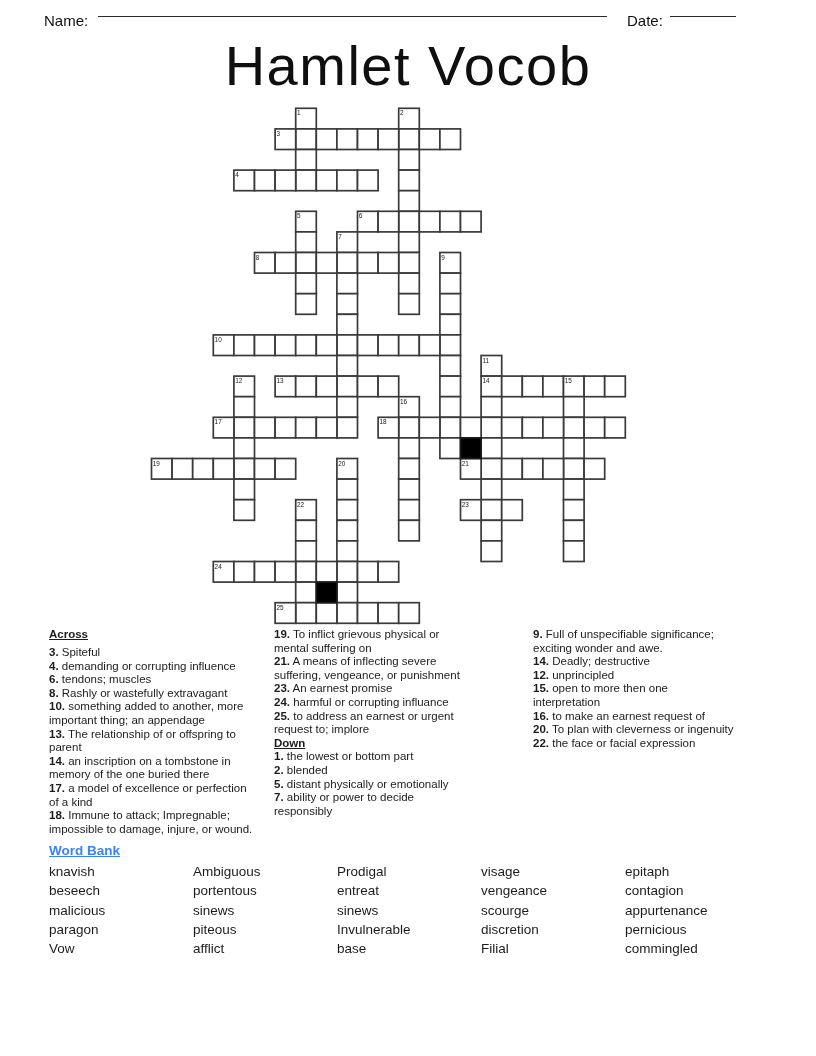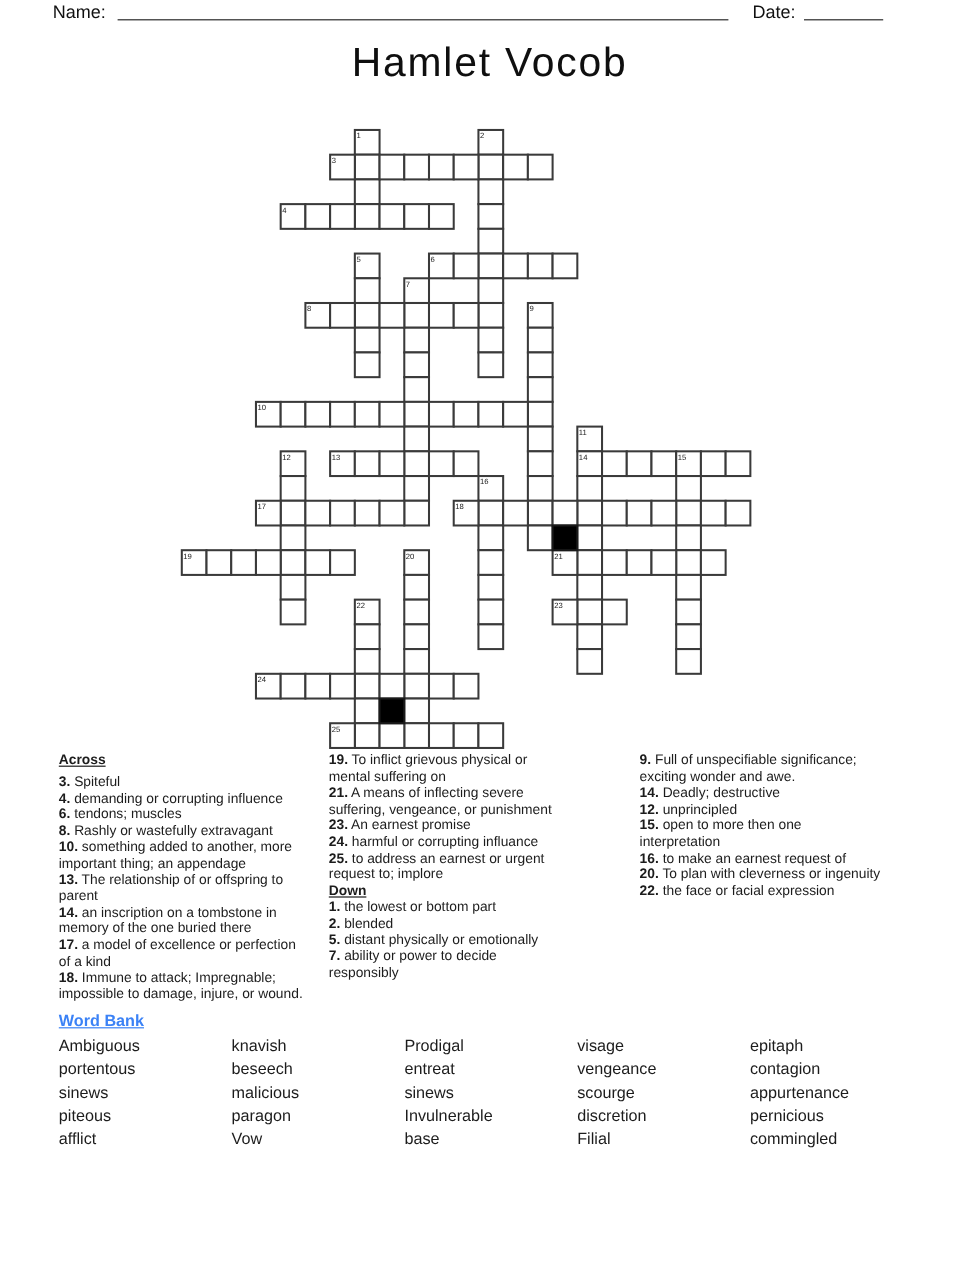--- a/index.html
+++ b/index.html
@@ -8,37 +8,37 @@
     width: 816px; height: 1056px;
     font-family: "Liberation Sans", "DejaVu Sans", sans-serif;
     color: #1a1a1a;
     position: relative;
     overflow: hidden;
   }
   .page { position: absolute; inset: 0; background: #fff; }
 
   
   .hdr-label {
-    position: absolute; top: 2px;
+    position: absolute; top: 12px;
     font-size: 15px; color: #111;
   }
   .fill-line {
     position: absolute; top: 2px; height: 15px;
     border-bottom: 1.5px solid #2b2b2b;
   }
   #name-label { left: 44px; }
   #name-line  { left: 98px;  width: 509px; }
   #date-label { left: 627px; text-align: center; }
   #date-line  { left: 670px; width: 66px; }
 
   
   .title {
     position: absolute; top: 33px; left: 0; width: 100%;
     text-align: center;
-    font-size: 34px; font-weight: 400; letter-spacing: 1.5px;
+    font-size: 56px; font-weight: 400; letter-spacing: 1.5px;
     color: #0f0f0f;
   }
 
   
   #grid-svg {
     position: absolute; left: 0; top: 0;
     width: 816px; height: 1056px;
     pointer-events: none;
   }
   #grid-svg .cell  { fill: #ffffff; stroke: #3a3a3a; stroke-width: 1.7; }
@@ -310,34 +310,34 @@
       <div class="clue"><b>12.</b> unprincipled</div>
       <div class="clue"><b>15.</b> open to more then one<br>interpretation</div>
       <div class="clue"><b>16.</b> to make an earnest request of</div>
       <div class="clue"><b>20.</b> To plan with cleverness or ingenuity</div>
       <div class="clue"><b>22.</b> the face or facial expression</div>
     </div>
 
   <div class="wb-header">Word Bank</div>
   <div class="wb-row">
       <div class="wb-col">
+        <div class="wb-word">knavish</div>
+        <div class="wb-word">beseech</div>
+        <div class="wb-word">malicious</div>
+        <div class="wb-word">paragon</div>
+        <div class="wb-word">Vow</div>
+      </div>
+      <div class="wb-col">
         <div class="wb-word">Ambiguous</div>
         <div class="wb-word">portentous</div>
         <div class="wb-word">sinews</div>
         <div class="wb-word">piteous</div>
         <div class="wb-word">afflict</div>
       </div>
       <div class="wb-col">
-        <div class="wb-word">knavish</div>
-        <div class="wb-word">beseech</div>
-        <div class="wb-word">malicious</div>
-        <div class="wb-word">paragon</div>
-        <div class="wb-word">Vow</div>
-      </div>
-      <div class="wb-col">
         <div class="wb-word">Prodigal</div>
         <div class="wb-word">entreat</div>
         <div class="wb-word">sinews</div>
         <div class="wb-word">Invulnerable</div>
         <div class="wb-word">base</div>
       </div>
       <div class="wb-col">
         <div class="wb-word">visage</div>
         <div class="wb-word">vengeance</div>
         <div class="wb-word">scourge</div>

